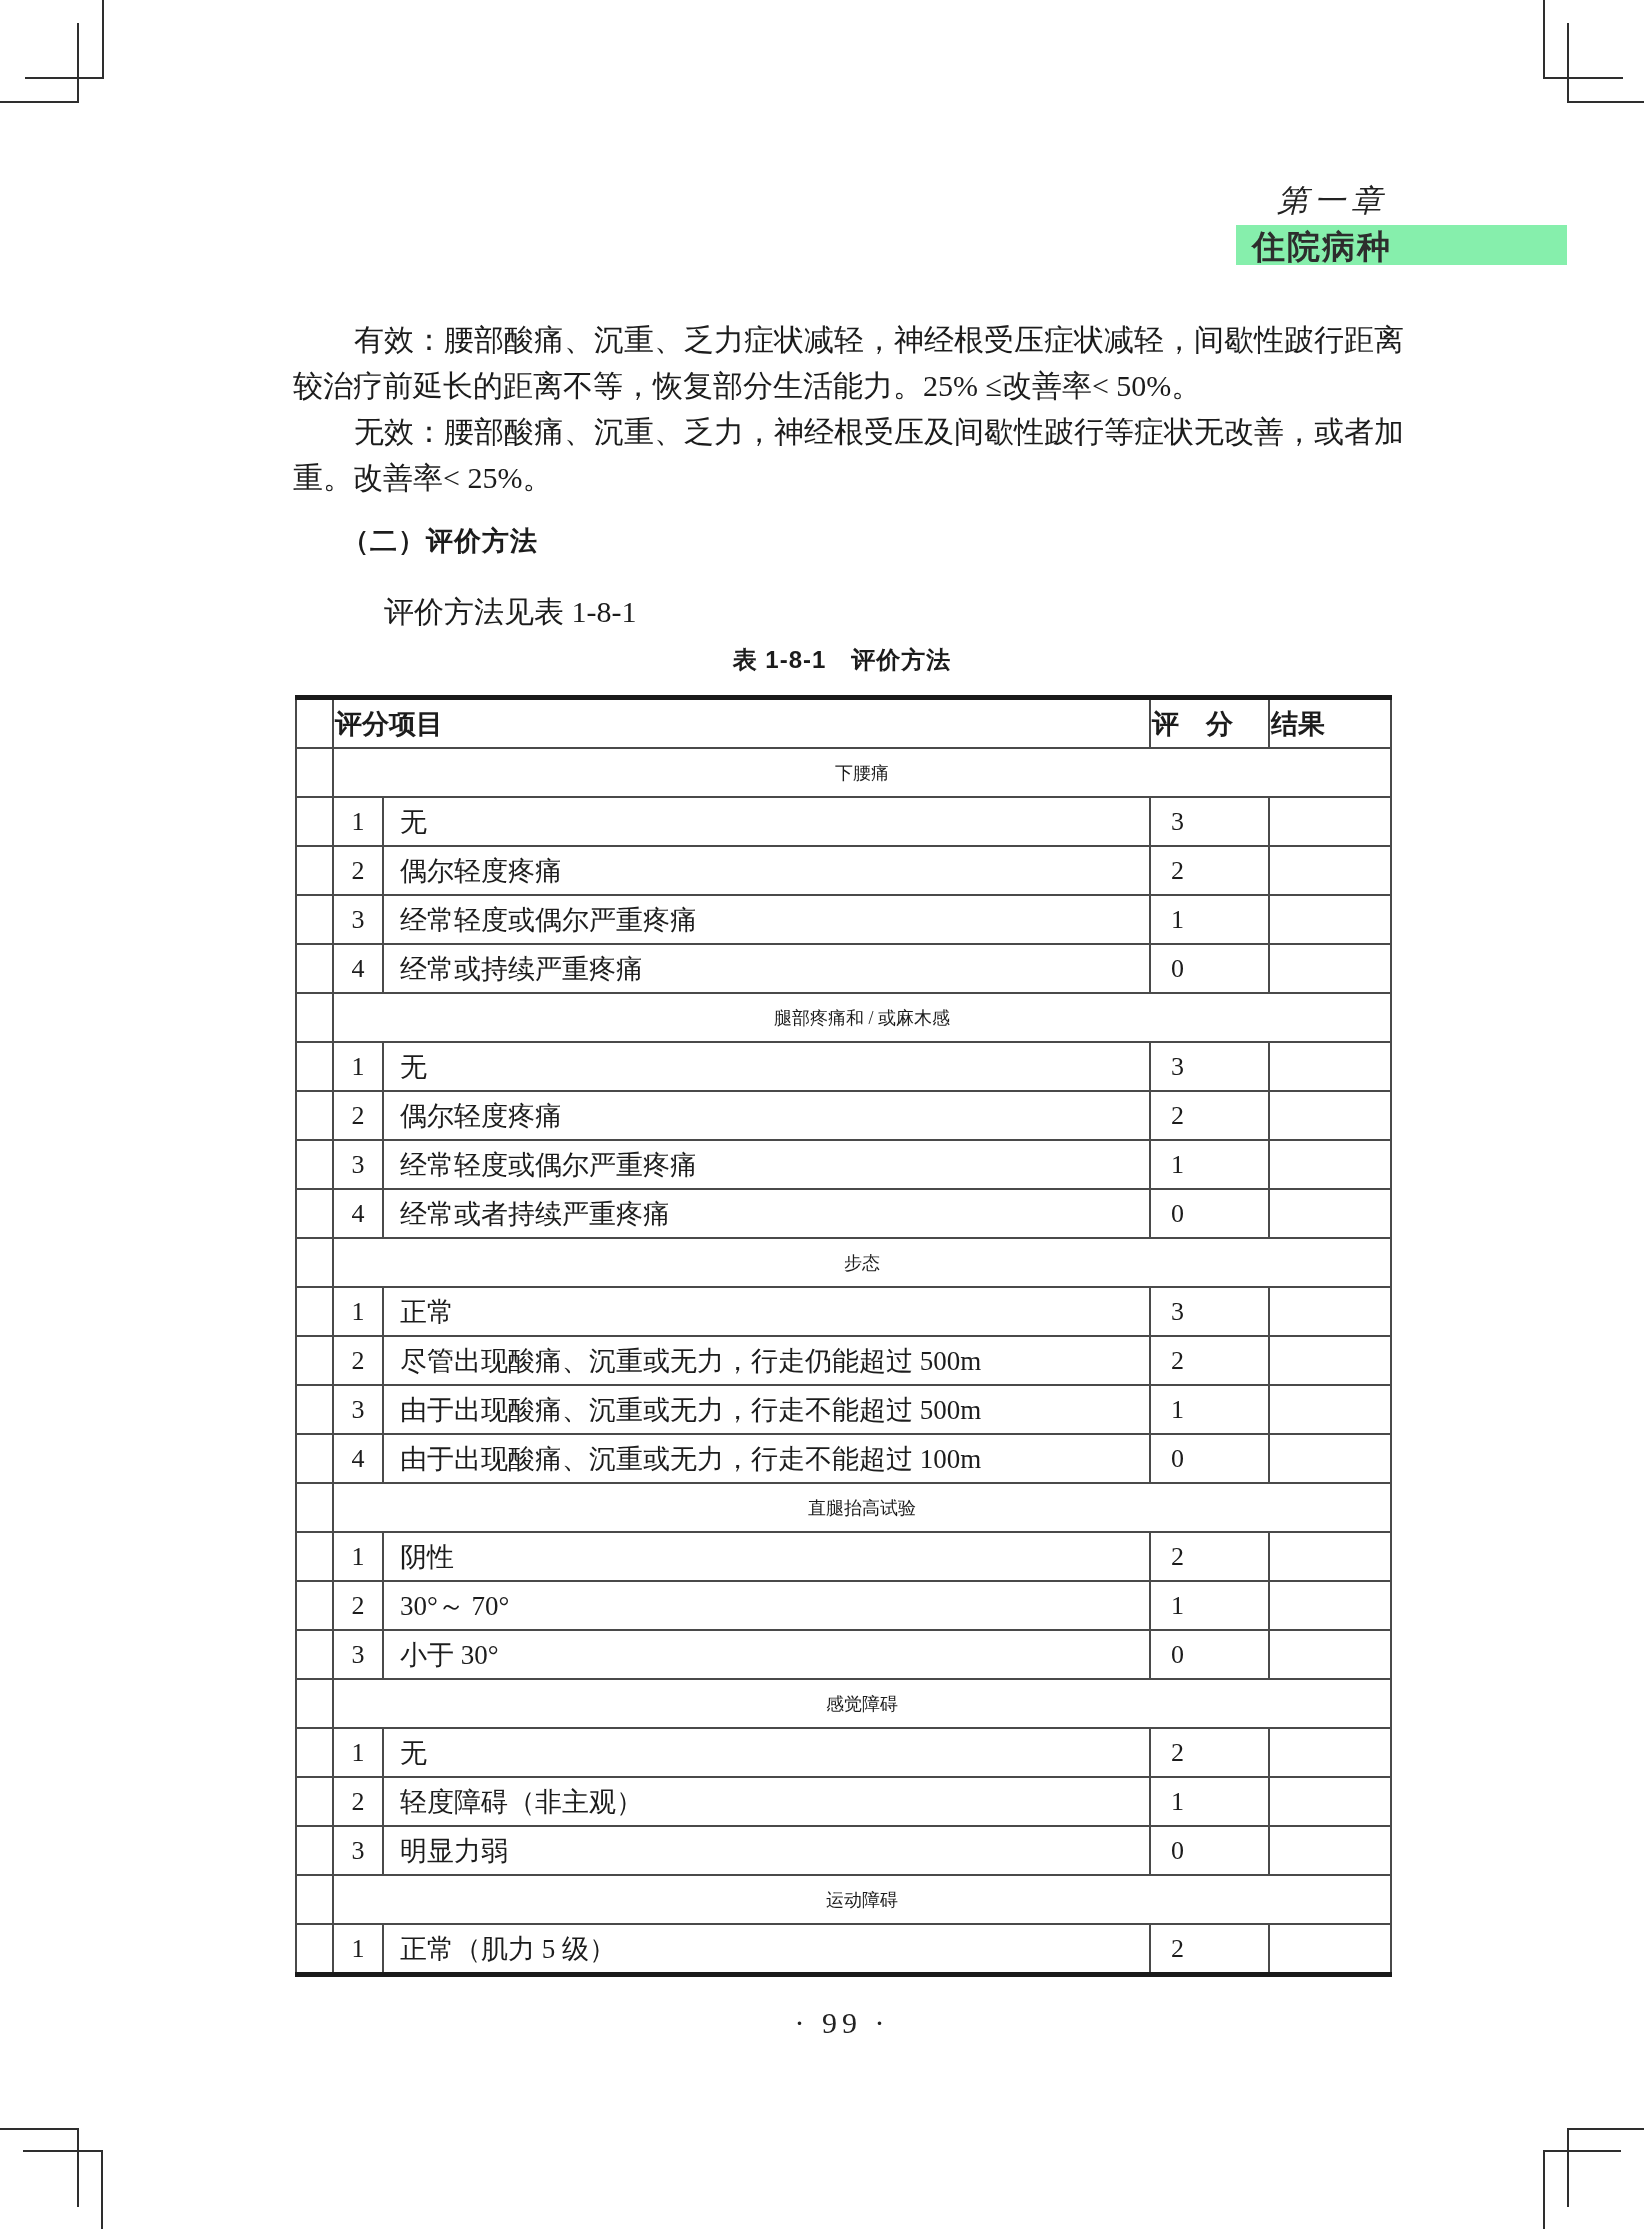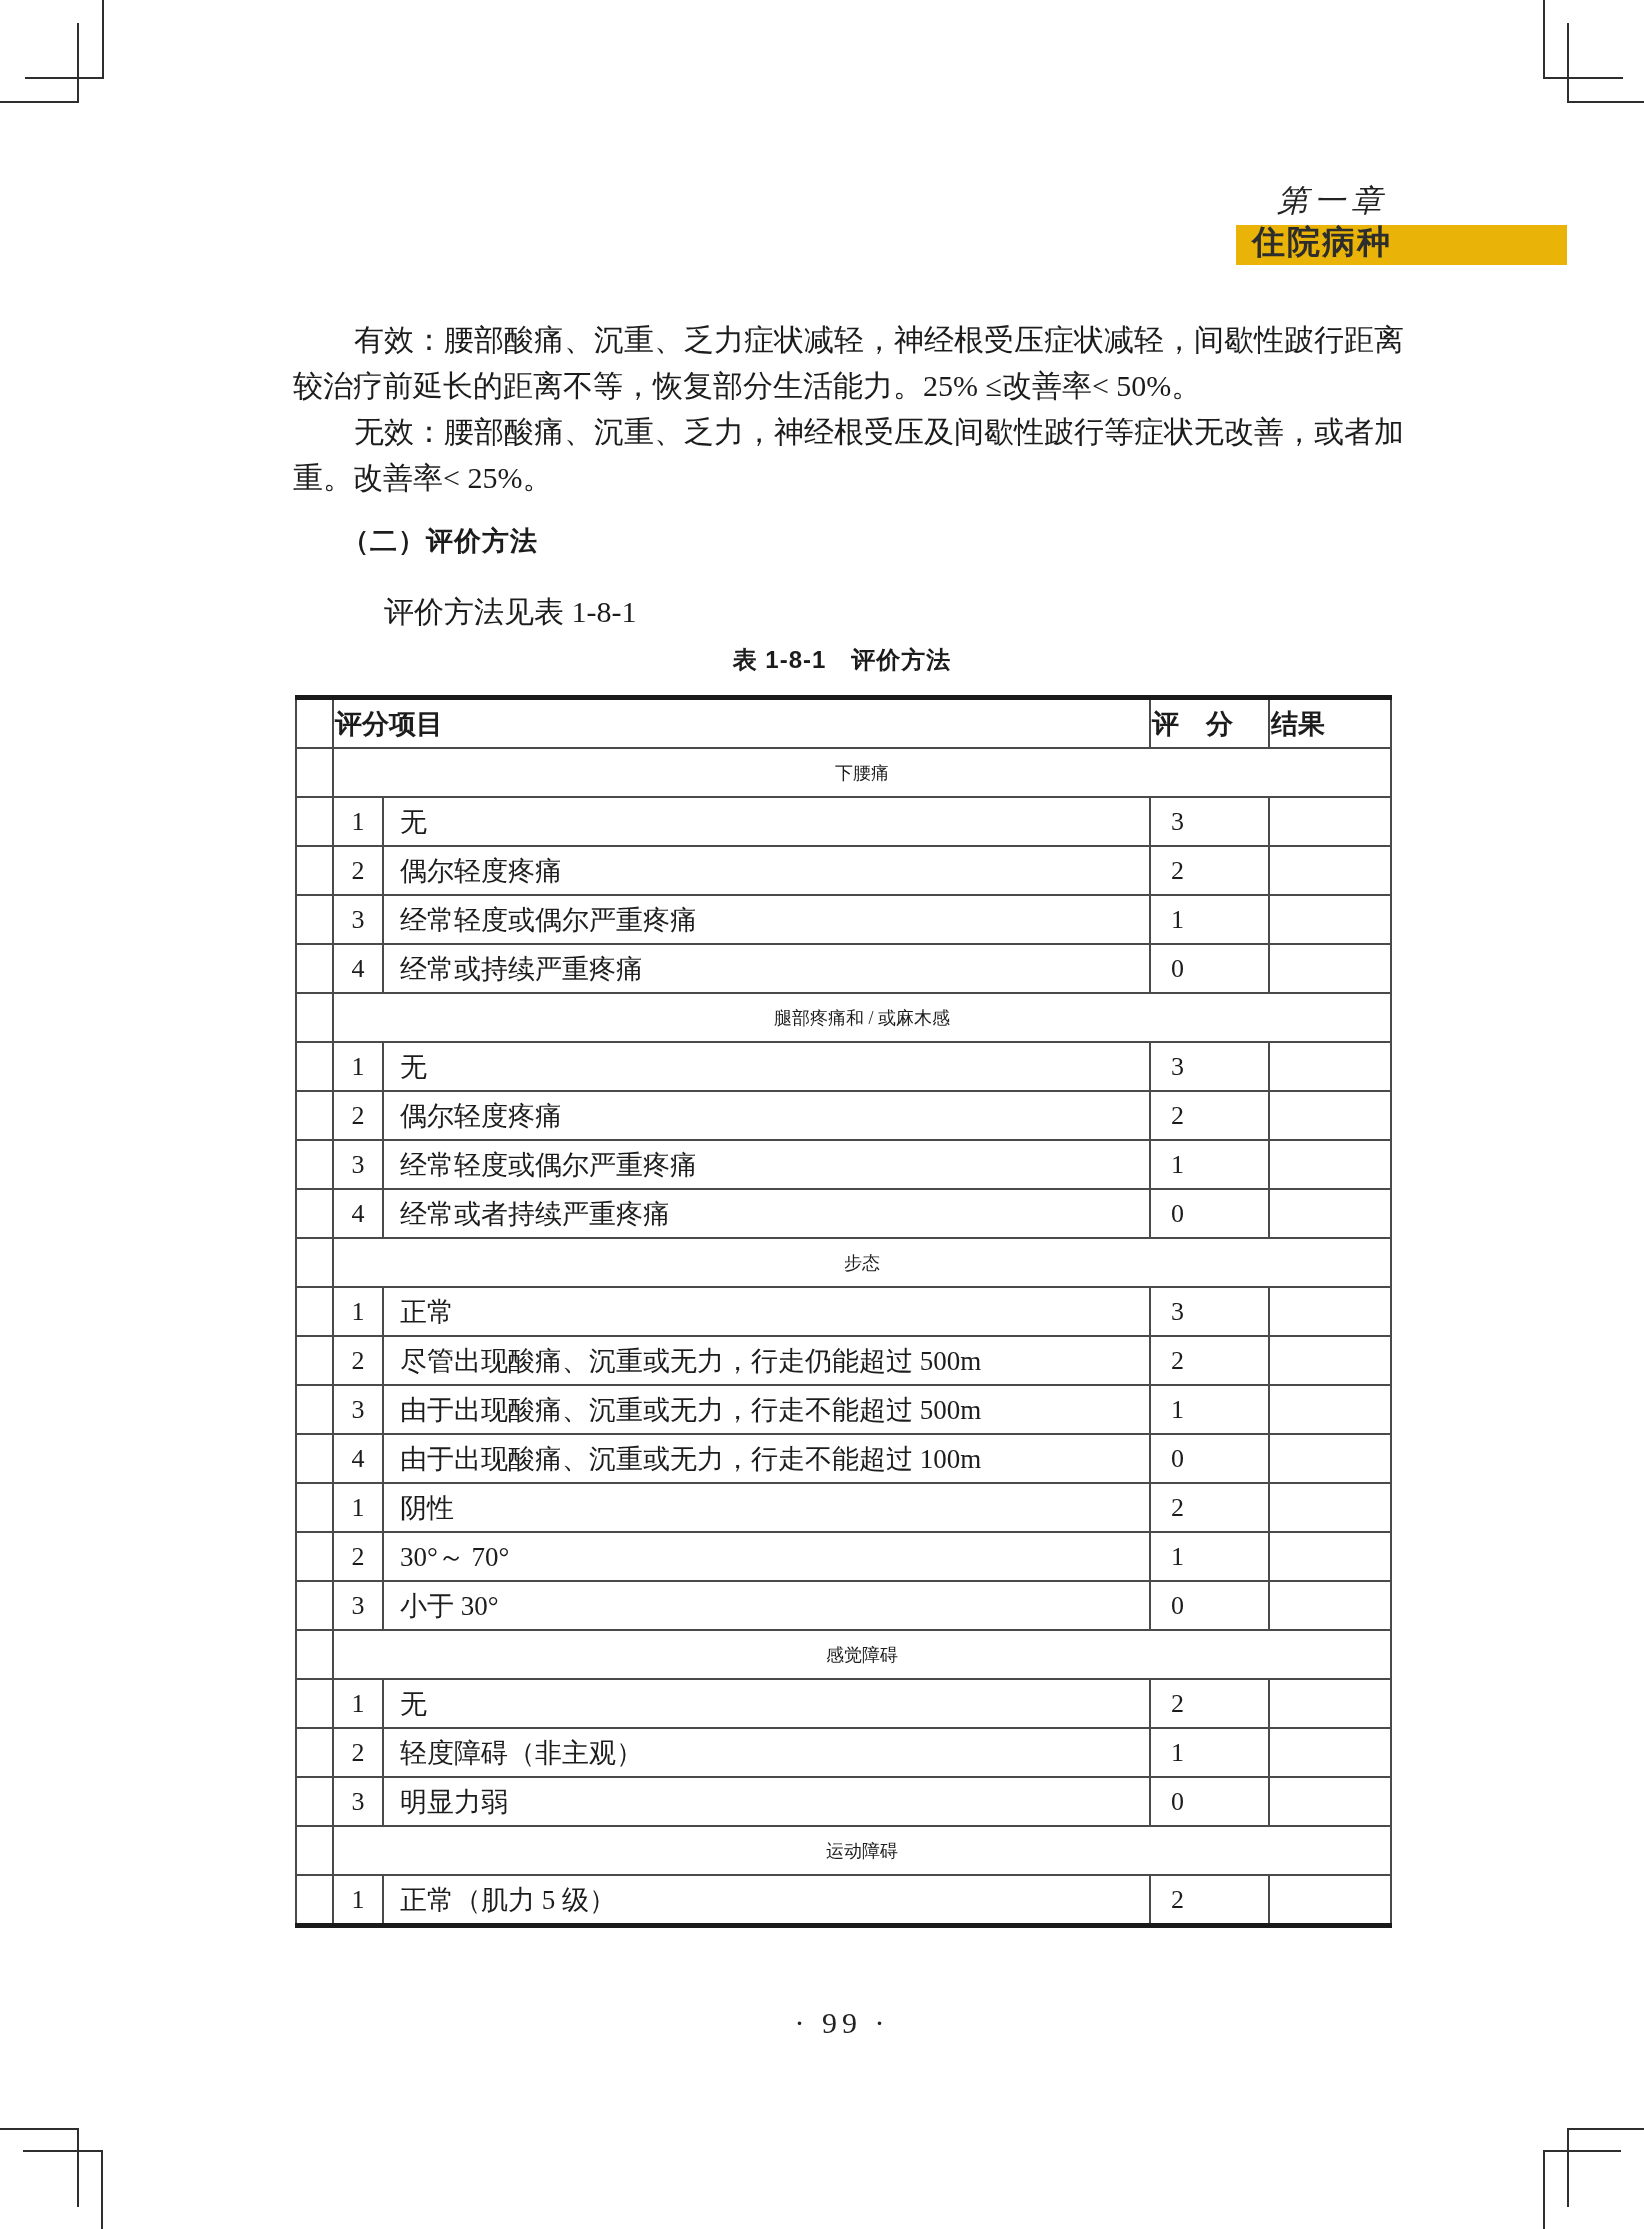--- a/index.html
+++ b/index.html
@@ -23,21 +23,21 @@
   .m-br-b { left:1543px;top:2150px; width:76px; height:79px; border-left:2px solid #2e2e2e;  border-top:2px solid #2e2e2e; }
 
   
   .chapter-label {
     position:absolute; left:1277px; top:180px; width:297px;
     font-size:31px; font-style:italic; letter-spacing:6px;
     color:#222;
   }
   .chapter-bar {
     position:absolute; left:1236px; top:225px; width:331px; height:40px;
-    background:#eab308; display:flex; align-items:flex-end;
+    background:#86efac; display:flex; align-items:flex-start;
   }
   .chapter-bar span {
     font-family:"Liberation Sans","DejaVu Sans",sans-serif;
     font-weight:bold; font-size:33px; color:#2d2d2d;
     padding-left:16px; letter-spacing:2px;
   }
 
   
   .paragraphs { position:absolute; left:293px; top:317px; width:1103px; }
   .pline { font-size:30px; line-height:46px; height:46px; white-space:nowrap; }
@@ -216,20 +216,24 @@
         </tr>
         <tr>
           <td></td>
           <td class="num-cell">4</td>
           <td class="item-cell">由于出现酸痛、沉重或无力，行走不能超过 100m</td>
           <td class="score-cell">0</td>
           <td></td>
         </tr>
         <tr>
           <td></td>
+          <td class="section-cell" colspan="4">直腿抬高试验</td>
+        </tr>
+        <tr>
+          <td></td>
           <td class="num-cell">1</td>
           <td class="item-cell">阴性</td>
           <td class="score-cell">2</td>
           <td></td>
         </tr>
         <tr>
           <td></td>
           <td class="num-cell">2</td>
           <td class="item-cell">30°～ 70°</td>
           <td class="score-cell">1</td>

